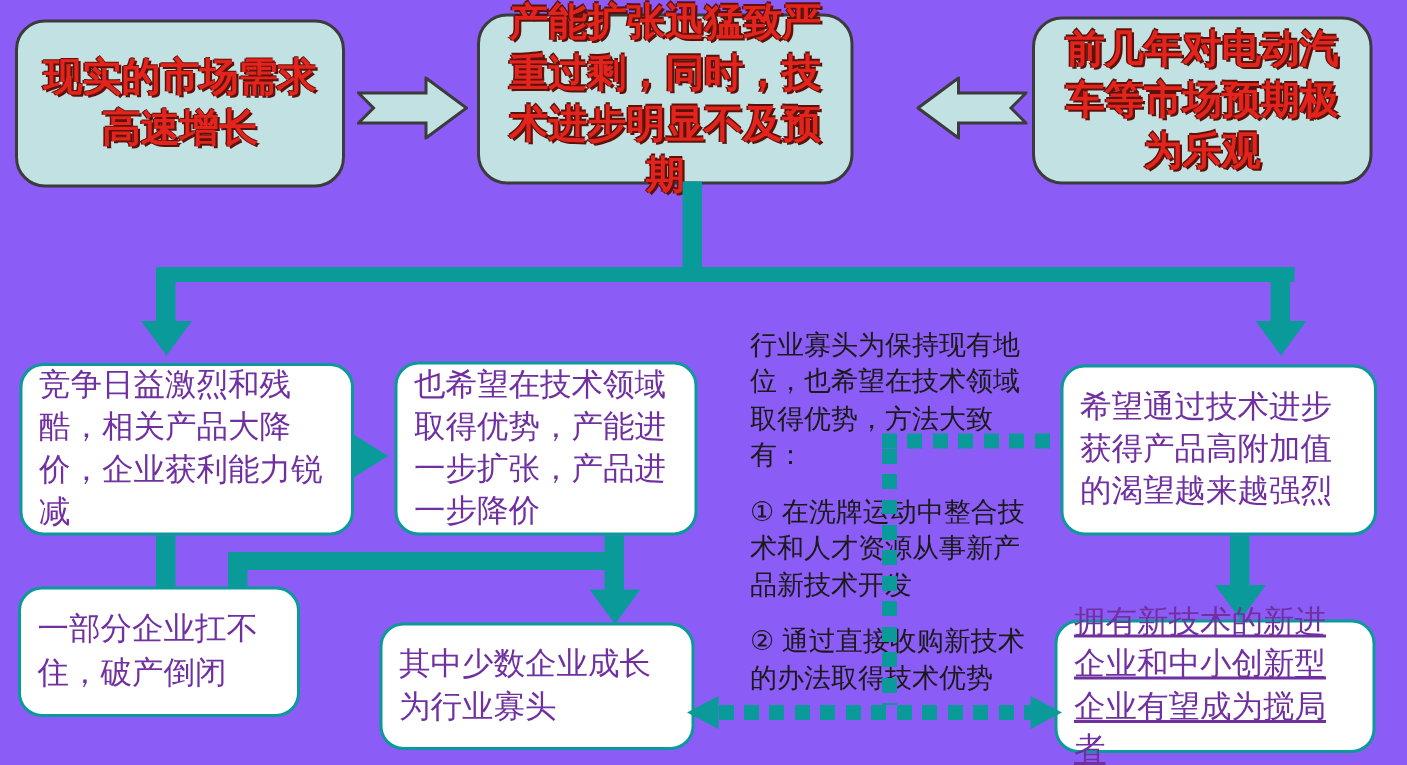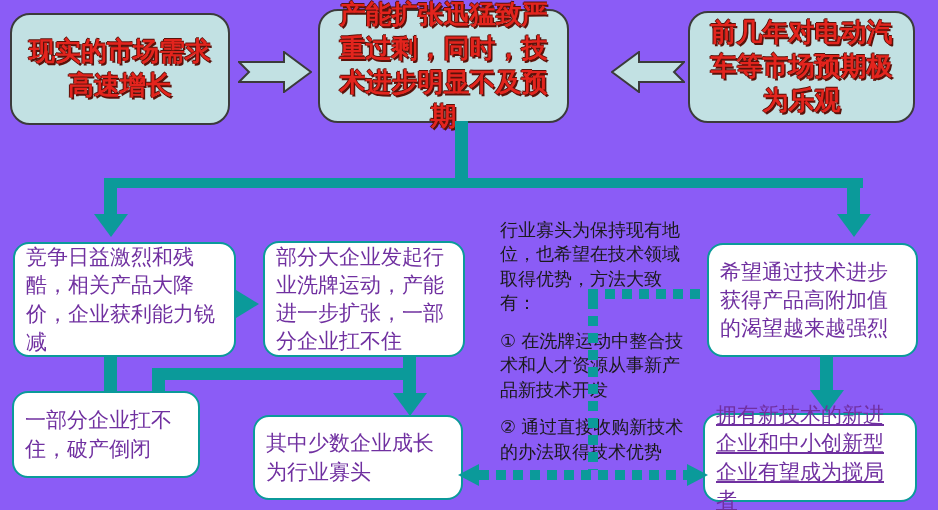--- a/index.html
+++ b/index.html
@@ -129,21 +129,21 @@
   <div class="tri-down" id="rd-head"></div>
 
   <div class="white-box" id="b-ml">
     <span>竞争日益激烈和残酷，相关产品大降价，企业获利能力锐减</span>
   </div>
 
   <div class="bar" id="ha-shaft"></div>
   <div class="tri-right" id="ha-head"></div>
 
   <div class="white-box" id="b-mc">
-    <span>部分大企业发起行业洗牌运动，产能进一步扩张，一部分企业扛不住</span>
+    <span>也希望在技术领域取得优势，产能进一步扩张，产品进一步降价</span>
   </div>
 
   <div id="note">
     <p>行业寡头为保持现有地位，也希望在技术领域取得优势，方法大致有：</p>
     <p>① 在洗牌运动中整合技术和人才资源从事新产品新技术开发</p>
     <p>② 通过直接收购新技术的办法取得技术优势</p>
   </div>
 
   <div class="white-box" id="b-mr">
     <span>希望通过技术进步获得产品高附加值的渴望越来越强烈</span>

